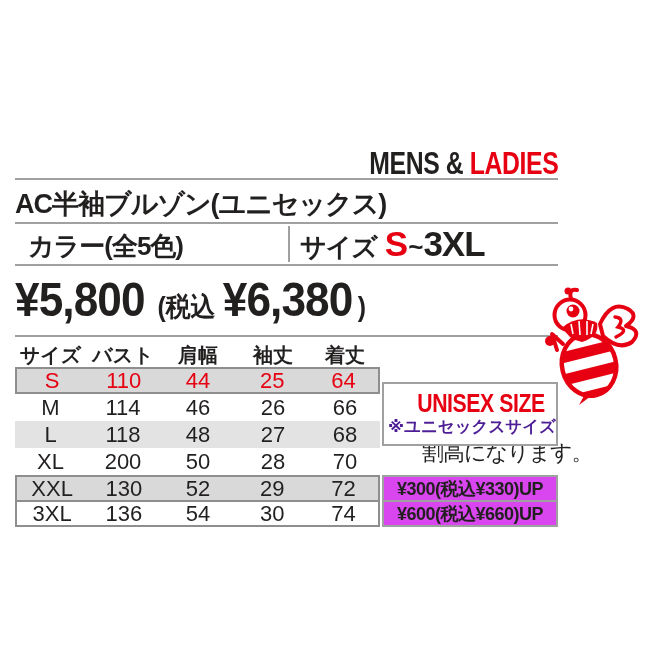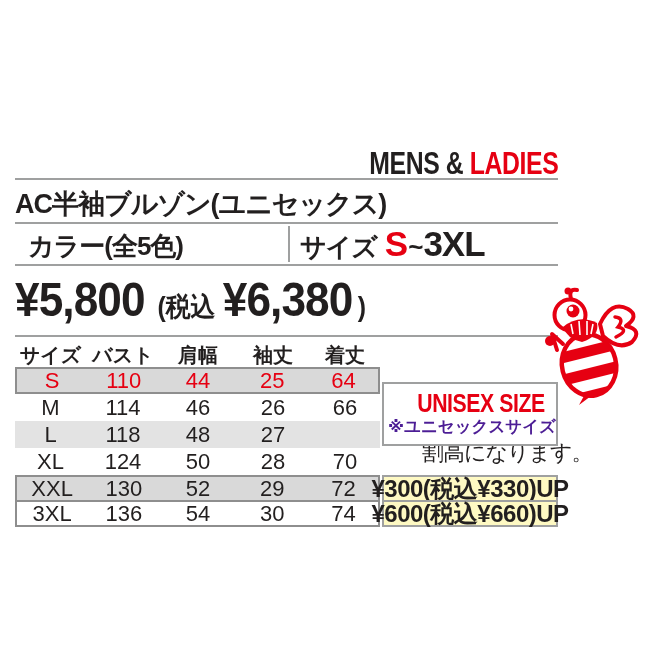--- a/index.html
+++ b/index.html
@@ -58,22 +58,22 @@
   .unisex-title { font-size:25px; font-weight:bold; letter-spacing:-0.5px; line-height:25px;
     color:#e60012; transform:scaleX(0.85); transform-origin:center; white-space:nowrap; }
   .unisex-sub { font-size:16.5px; font-weight:bold; line-height:21px; color:#4c1d95; white-space:nowrap; }
 
   
   .note { left:408px; top:409px; font-size:22px; line-height:29px; letter-spacing:-1px; white-space:nowrap; }
   .note-line2 { margin-left:14px; }
 
   
   .up-cell { left:382px; width:176px; height:27px; box-sizing:border-box; border:2px solid #9fa0a0;
-    background:#fef9c3; display:flex; align-items:center; justify-content:center;
-    font-size:24px; font-weight:600; letter-spacing:-0.5px; white-space:nowrap; }
+    background:#d946ef; display:flex; align-items:center; justify-content:center;
+    font-size:18px; font-weight:600; letter-spacing:-0.5px; white-space:nowrap; }
   .up1 { top:475px; } .up2 { top:500px; }
 
   .bee { left:527px; top:284px; z-index:5; }
 </style>
 </head>
 <body>
 
 <div class="canvas">
 
   <div class="abs gender">
@@ -131,25 +131,26 @@
       <div class="t-cell c2">46</div>
       <div class="t-cell c3">26</div>
       <div class="t-cell c4">66</div>
     </div>
 
     <div class="t-row t-data r-gray">
       <div class="t-cell c0">L</div>
       <div class="t-cell c1">118</div>
       <div class="t-cell c2">48</div>
       <div class="t-cell c3">27</div>
+      <div class="t-cell c4">68</div>
     </div>
 
     <div class="t-row t-data">
       <div class="t-cell c0">XL</div>
-      <div class="t-cell c1">124</div>
+      <div class="t-cell c1">200</div>
       <div class="t-cell c2">50</div>
       <div class="t-cell c3">28</div>
       <div class="t-cell c4">70</div>
     </div>
 
     <div class="t-row t-data r-boxed">
       <div class="t-cell c0">XXL</div>
       <div class="t-cell c1">130</div>
       <div class="t-cell c2">52</div>
       <div class="t-cell c3">29</div>

